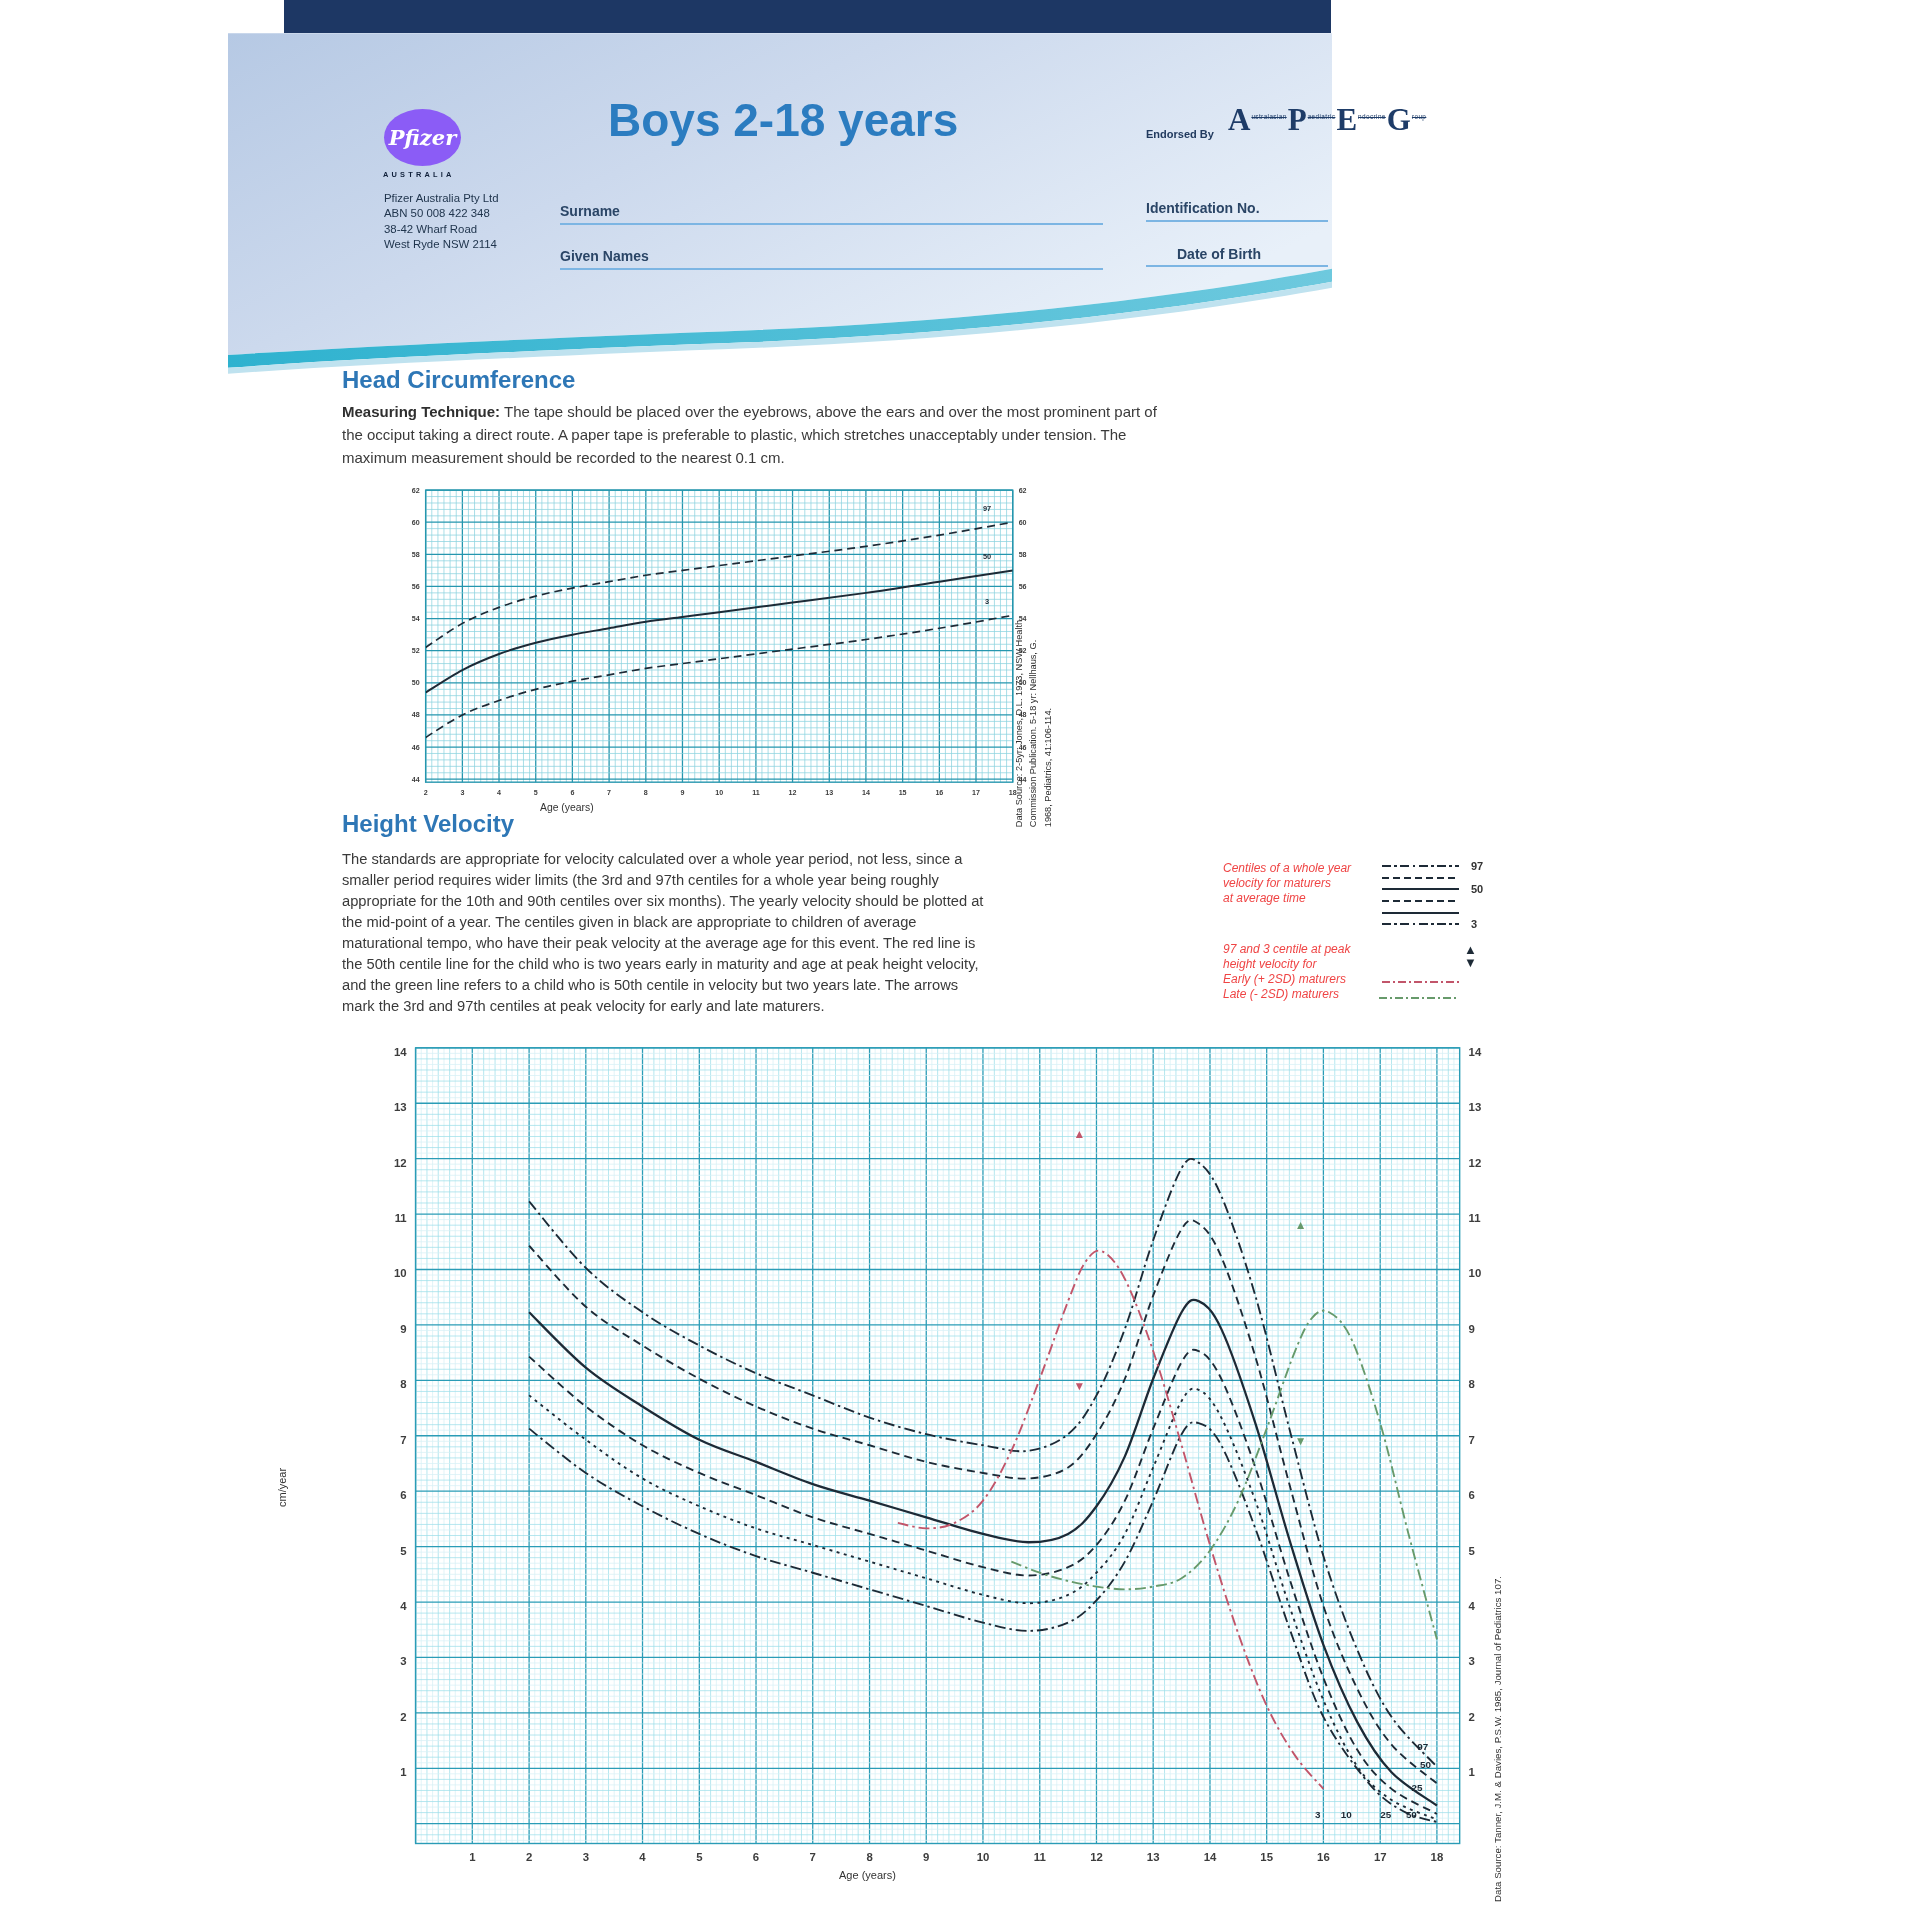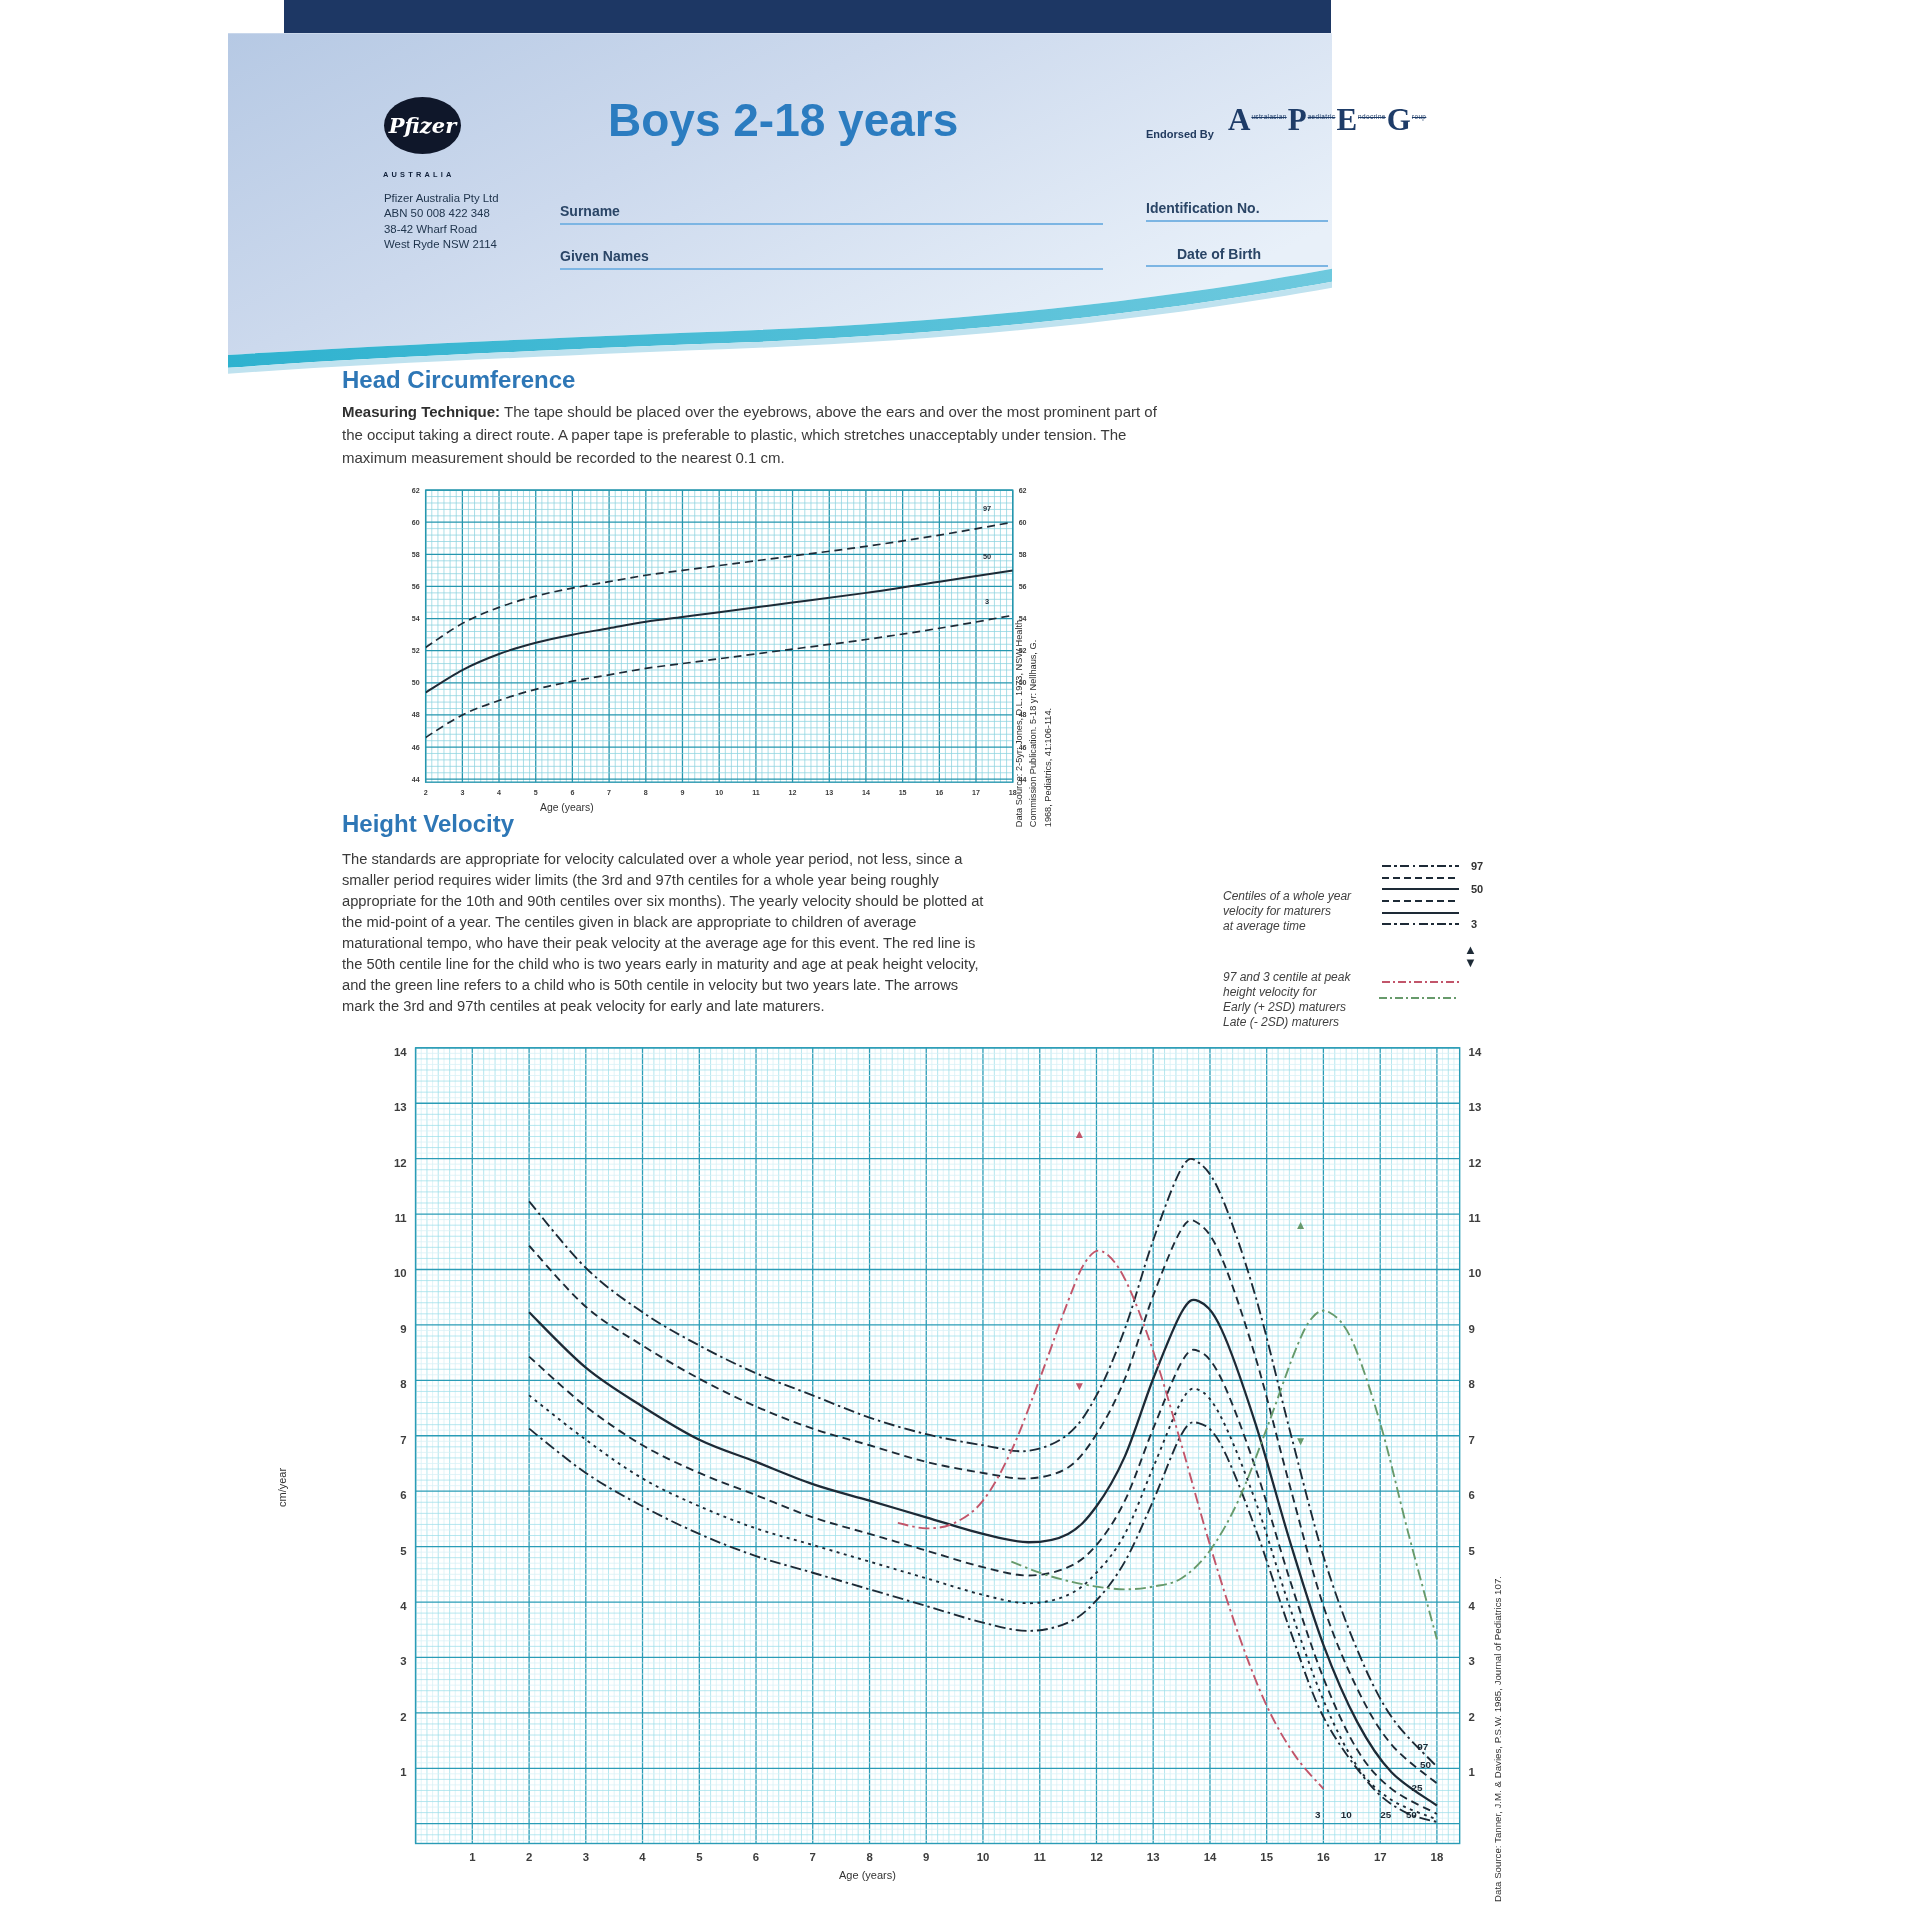--- a/index.html
+++ b/index.html
@@ -2,21 +2,21 @@
 <html><head>
 <meta charset="utf-8">
 <style>
   html,body{margin:0;padding:0;background:#fff;}
   #page{position:relative;width:1927px;height:1927px;background:#ffffff;
         font-family:"Liberation Sans",sans-serif;overflow:hidden;}
   .abs{position:absolute;}
   
   .topbar{position:absolute;left:284px;top:0;width:1047px;height:33px;background:#1d3764;}
   #banner-svg{position:absolute;left:228px;top:33px;width:1104px;height:342px;}
-  .pfizer-oval{position:absolute;left:384px;top:97px;width:77px;height:57px;background:#0f172a;
+  .pfizer-oval{position:absolute;left:384px;top:109px;width:77px;height:57px;background:#8b5cf6;
       border-radius:50%;display:flex;align-items:center;justify-content:center;}
   .pfizer-brand{color:#fff;font-family:"DejaVu Serif",serif;font-style:italic;font-weight:bold;font-size:21px;}
   .pfizer-country{position:absolute;left:383px;top:170px;font-size:7.4px;font-weight:bold;
       letter-spacing:3.2px;color:#10203a;}
   .address{position:absolute;left:384px;top:191px;font-size:11.4px;line-height:15.3px;color:#21364e;}
   .page-title{position:absolute;left:608px;top:93px;font-size:46px;font-weight:bold;color:#2b7cc0;}
   .endorsed{position:absolute;left:1146px;top:128px;font-size:11px;font-weight:bold;color:#213a5e;}
   .apeg{position:absolute;left:1228px;top:105px;display:flex;align-items:flex-start;color:#1e3c68;}
   .apeg-big{font-family:"Liberation Serif",serif;font-size:31px;font-weight:bold;line-height:30px;}
   .apeg-small{font-size:6.4px;text-decoration:line-through;margin:8px 1px 0 1px;letter-spacing:0.4px;}
@@ -28,21 +28,21 @@
   #hc-para{left:342px;top:400px;width:830px;font-size:15px;line-height:23px;}
   #hc-para b{color:#2f2f2f;}
   #hv-para{left:342px;top:849px;width:644px;font-size:14.7px;line-height:21px;}
   .caption{position:absolute;font-size:10.4px;color:#333;text-align:left;}
   .vtext{position:absolute;transform:rotate(-90deg);transform-origin:left bottom;color:#2f2f2f;}
   #hc-source{left:1055px;top:784px;width:299px;font-size:9.2px;line-height:14.4px;}
   #hv-source{left:1503px;top:1891px;width:482px;font-size:9.7px;}
   #cm-year{left:288px;top:1495px;width:89px;font-size:11px;color:#333;}
   
   #legend{position:absolute;left:1223px;top:857px;width:302px;height:198px;}
-  .legend-text{position:absolute;left:0;font-size:12px;font-style:italic;color:#404040;line-height:15px;margin-top:28px;}
+  .legend-text{position:absolute;left:0;font-size:12px;font-style:italic;color:#ef4444;line-height:15px;}
   .legend-row{position:absolute;left:159px;width:139px;display:flex;align-items:center;height:10px;}
   .ls{width:77px;}
   .ls-solid{height:2.6px;background:#1d2a36;}
   .ls-dashed{height:2px;background:repeating-linear-gradient(90deg,#1d2a36 0 7px,transparent 7px 11px);}
   .ls-dashdot{height:2px;background:repeating-linear-gradient(90deg,#1d2a36 0 9px,transparent 9px 12.4px,#1d2a36 12.4px 15px,transparent 15px 18.3px);}
   .ls-red{height:2px;background:repeating-linear-gradient(90deg,#c2556a 0 8px,transparent 8px 11px,#c2556a 11px 13px,transparent 13px 16px);}
   .ls-green{height:2px;background:repeating-linear-gradient(90deg,#679a6b 0 8px,transparent 8px 11px,#679a6b 11px 13px,transparent 13px 16px);}
   .legend-label{margin-left:12px;font-size:11px;color:#333;font-weight:bold;}
   .legend-arrow{position:absolute;left:241px;font-size:13px;color:#1d2a36;line-height:12px;}
   svg text{font-family:"Liberation Sans",sans-serif;}

